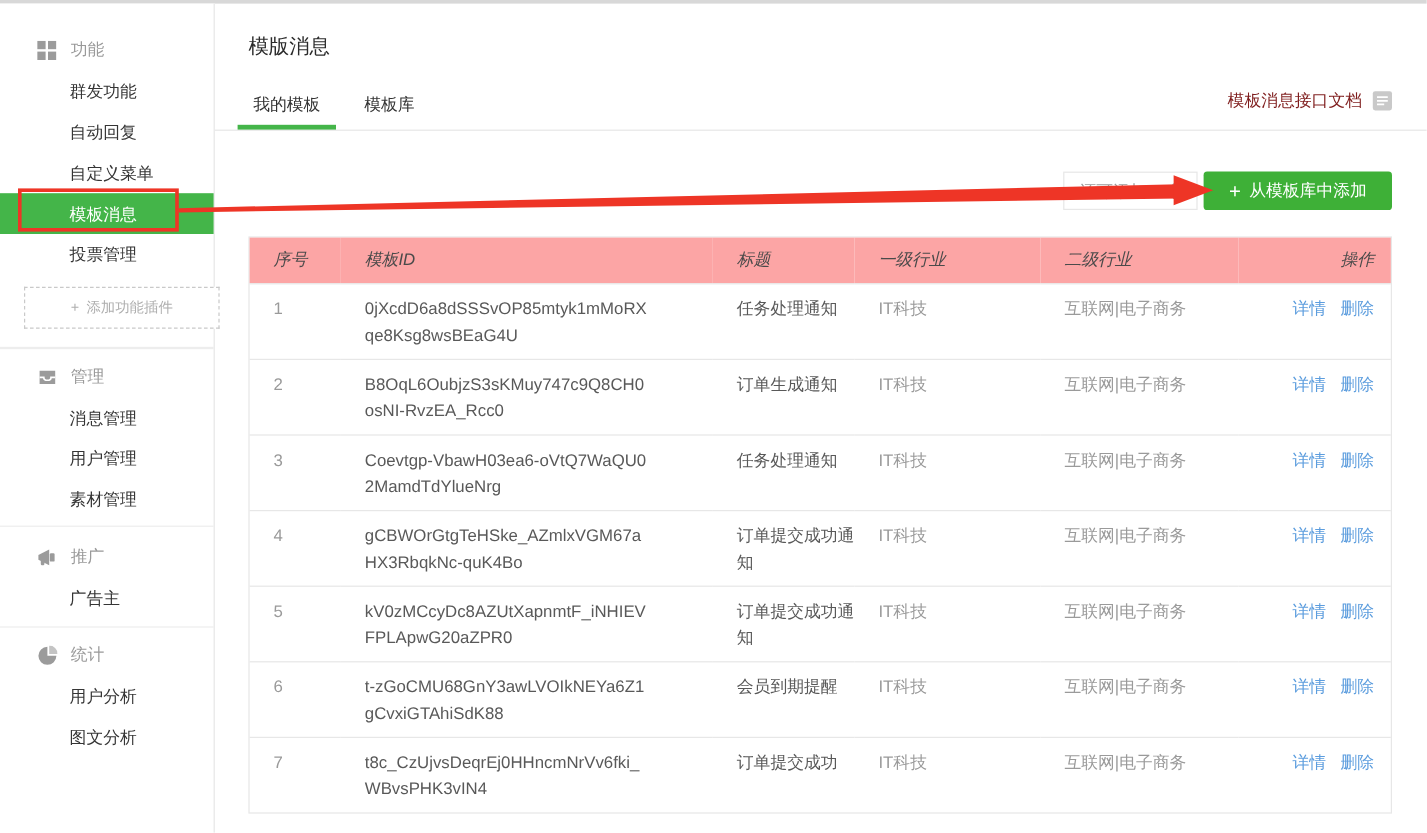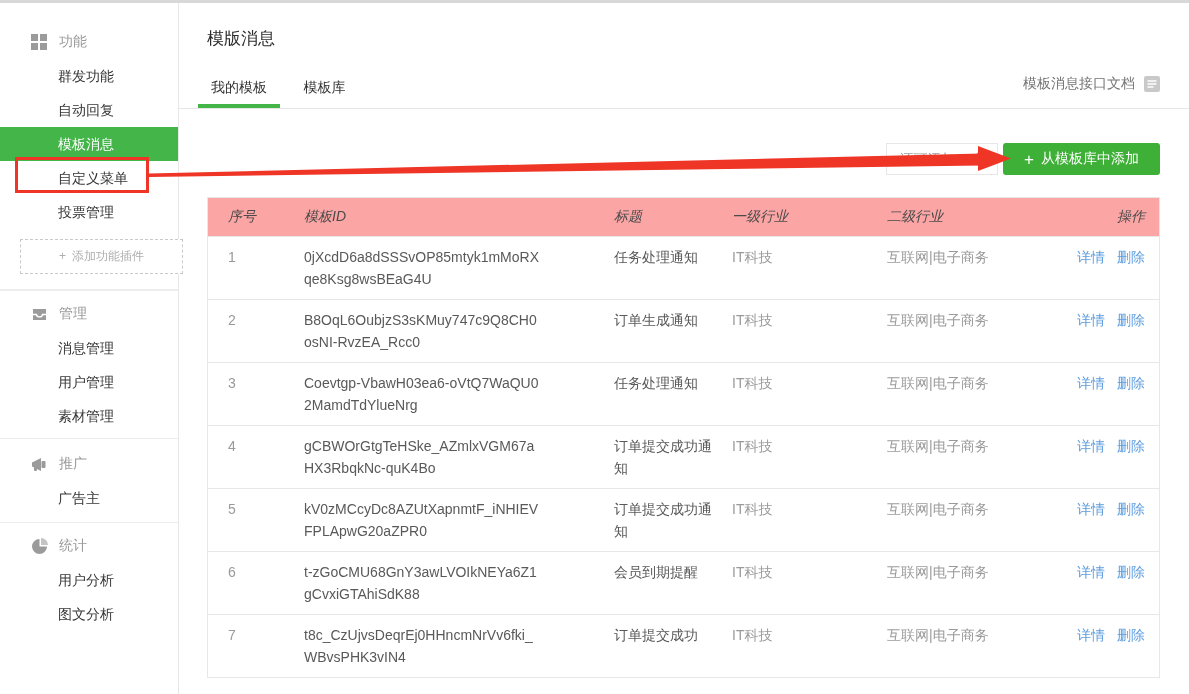--- a/index.html
+++ b/index.html
@@ -23,21 +23,21 @@
   .sb-pay .gicon { width:18px; height:18px; margin-right:11px; }
   .mt6{margin-top:6px;} .mt8{margin-top:8px;} .mt5{margin-top:5px;} .mt7{margin-top:7px;} .mt0{margin-top:0;}
 
   
   .main { flex:1; position:relative; }
   .page-title { font-size:17px; font-weight:400; color:#2b2b2b; margin:24px 0 0 28px; }
   .tabbar { margin-top:21px; border-bottom:1px solid #e7e7e7; padding-left:19px; height:38px; position:relative; }
   .tab { display:inline-block; padding:0 13px; line-height:33px; height:37px; font-size:14px; color:#333; cursor:pointer; vertical-align:top; }
   .tab.active { border-bottom:4px solid var(--green,#44b549); }
   .tab + .tab { margin-left:6px; }
-  .apidoc { position:absolute; right:28px; top:4px; display:flex; align-items:center; font-size:14px; color:#737373; cursor:pointer; }
+  .apidoc { position:absolute; right:28px; top:4px; display:flex; align-items:center; font-size:14px; color:#7f1d1d; cursor:pointer; }
   .apidoc svg { margin-left:8px; }
 
   .toolbar { display:flex; justify-content:flex-end; align-items:center; margin:34px 29px 0 0; height:32px; }
   .quota { height:32px; line-height:30px; border:1px solid #e7e7e7; color:#9a9a9a; font-size:14px; padding:0 12px; background:#fff; }
   .btn-add { height:32px; margin-left:5px; border:none; background:var(--btn,#3eb037); color:#fff; font-size:14px;
     padding:0 21px; cursor:pointer; border-radius:3px; display:flex; align-items:center; font-family:"Liberation Sans",sans-serif; }
   .btn-add .plus { font-size:17px; margin-right:7px; font-weight:400; line-height:1; }
 
   .table-wrap { margin:22px 29px 0 28px; border:1px solid #e7e7e7; }
   table { width:100%; border-collapse:collapse; font-size:14px; }
@@ -70,22 +70,22 @@
               <rect x="9" y="0" width="7" height="7"></rect>
               <rect x="0" y="9" width="7" height="7"></rect>
               <rect x="9" y="9" width="7" height="7"></rect>
             </g>
           </svg>
       </span>
       <span>功能</span>
     </div>
     <div class="sb-item">群发功能</div>
     <div class="sb-item">自动回复</div>
+    <div class="sb-item">自定义菜单</div>
     <div class="sb-item active">模板消息</div>
-    <div class="sb-item">自定义菜单</div>
     <div class="sb-item">投票管理</div>
 
     <button class="sb-add"><span class="plus">+</span><span>添加功能插件</span></button>
 
     <hr class="sb-divider">
 
 
     <hr class="sb-divider mt0">
 
     <div class="sb-group mt6">

